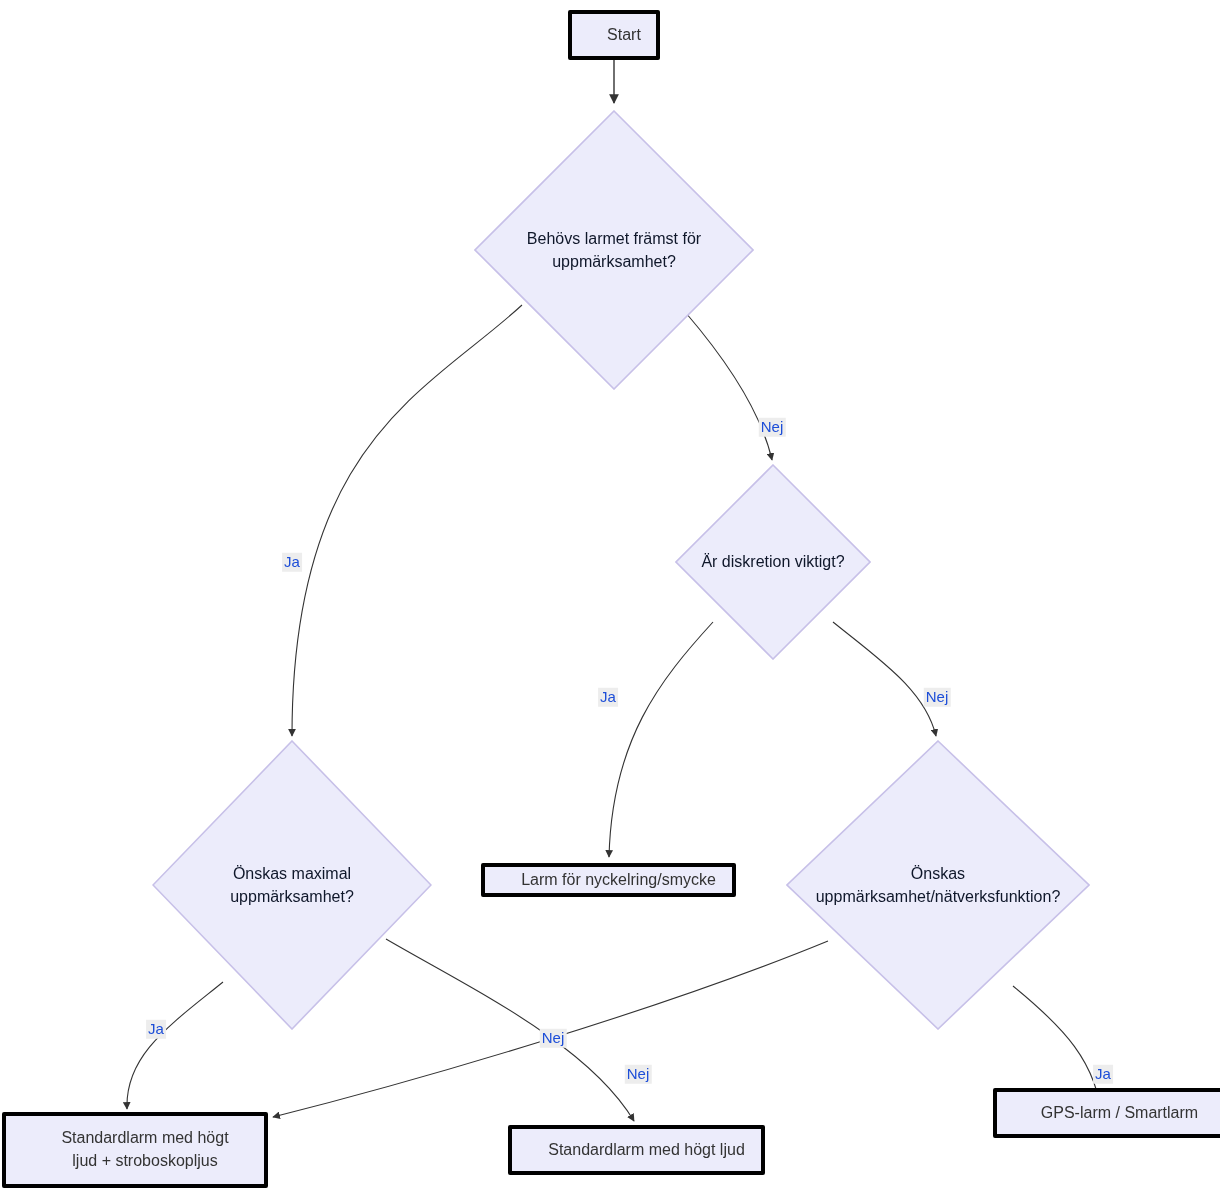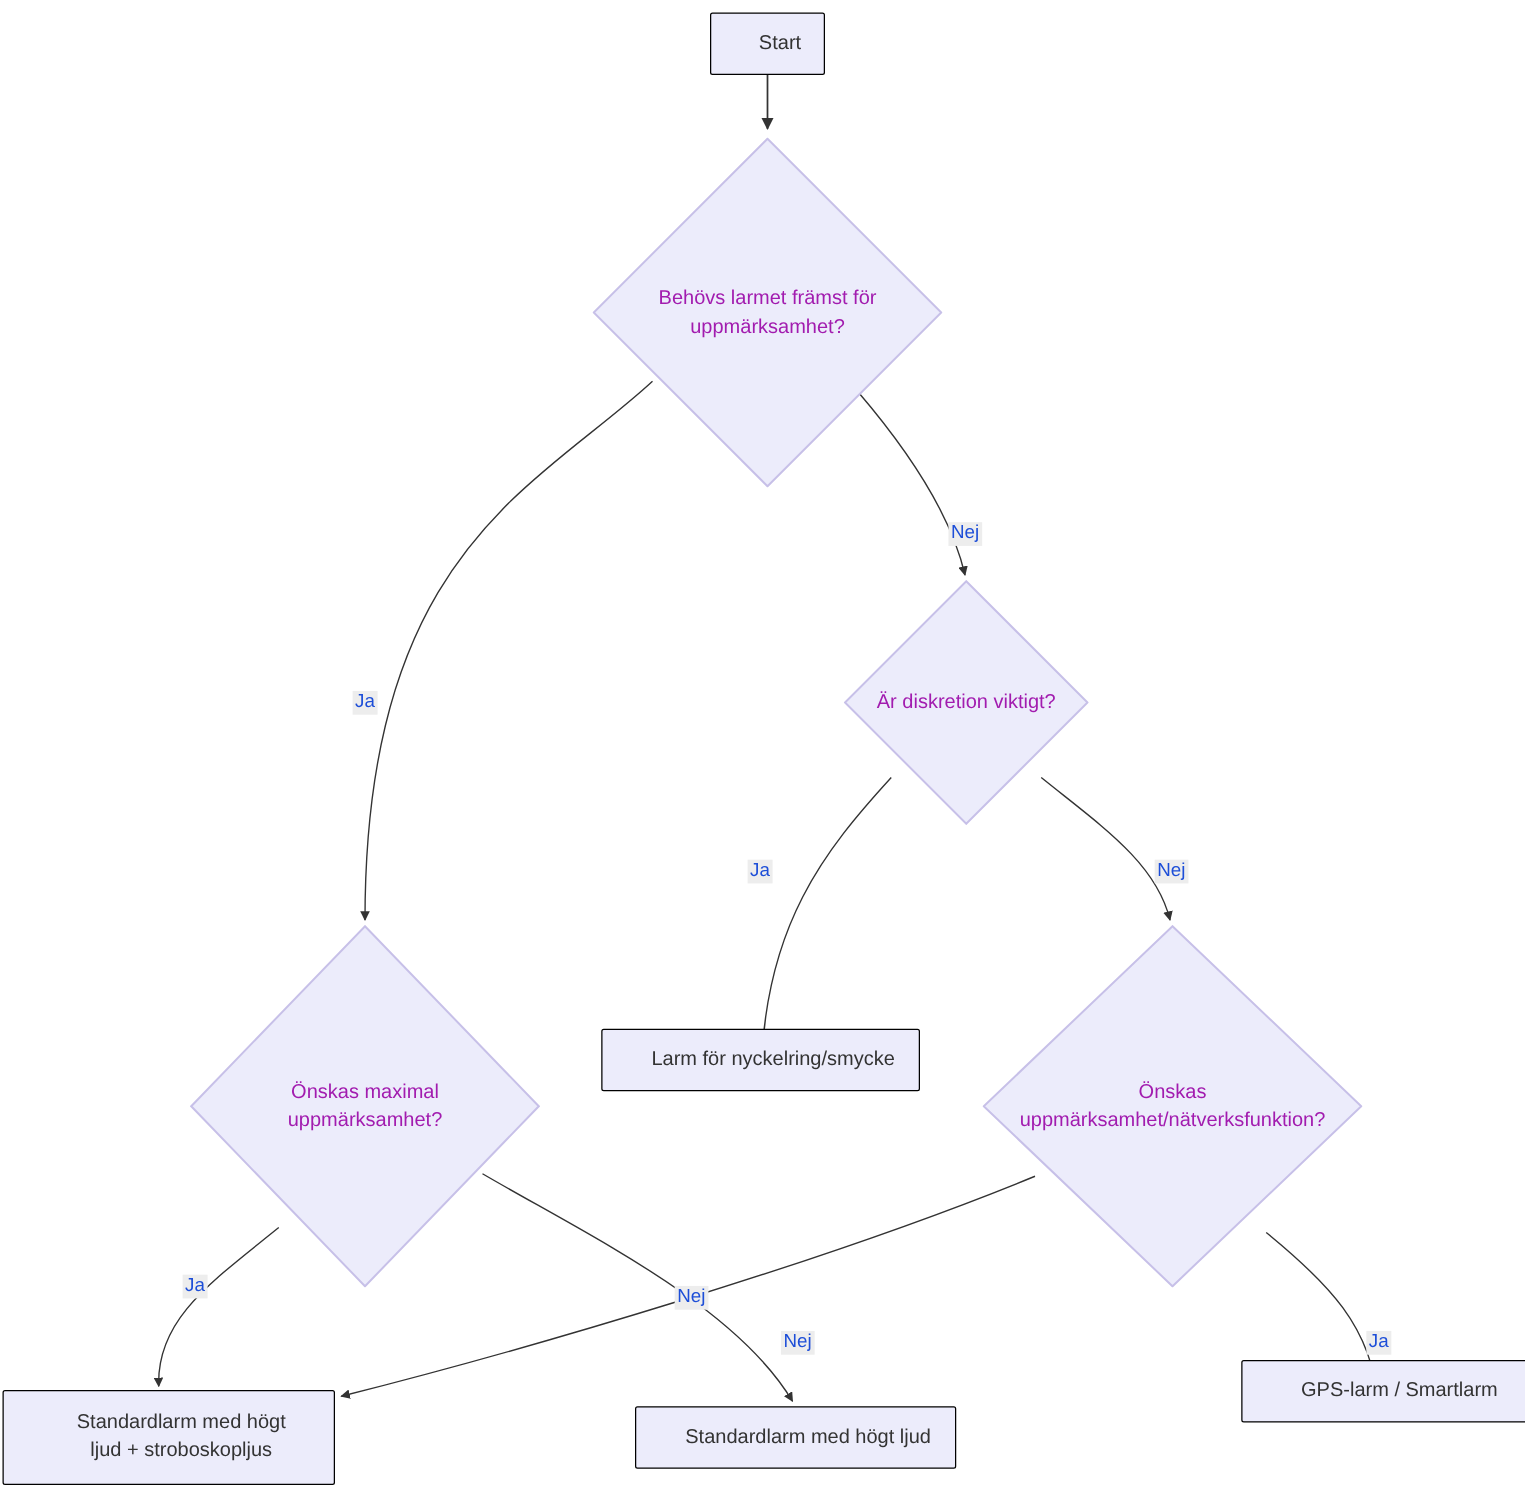--- a/index.html
+++ b/index.html
@@ -34,21 +34,21 @@
     display: flex;
     align-items: center;
     justify-content: center;
     text-align: center;
     color: #333333;
     font-size: 16px;
     line-height: 1.42;
   }
   .node-box {
     background: #ececfb;
-    border: 1px solid #000000;
+    border: 4px solid #000000;
     border-radius: 2px;
     padding-left: 20px;
   }
   .node-diamond-wrap {
     position: absolute;
   }
   .node-diamond-shape {
     position: absolute;
     left: 0;
     top: 0;
@@ -58,21 +58,21 @@
   .node-diamond-label {
     position: absolute;
     left: 0;
     top: 0;
     width: 100%;
     height: 100%;
     display: flex;
     align-items: center;
     justify-content: center;
     text-align: center;
-    color: #a21caf;
+    color: #0f172a;
     font-size: 16px;
     line-height: 1.45;
     padding: 0 6px;
     box-sizing: border-box;
   }
   .edge-label {
     position: absolute;
     background: #ededed;
     color: #1d4ed8;
     font-size: 15px;
@@ -155,21 +155,21 @@
       <polygon points="152,1 303,145 152,289 1,145" fill="#ececfb" stroke="#c7c0e8" stroke-width="1.6"></polygon>
     </svg>
     <div class="node-diamond-label">
       <div>
         <div>Önskas</div>
         <div>uppmärksamhet/nätverksfunktion?</div>
       </div>
     </div>
   </div>
 
-  <div class="node node-box" style="left:481px; top:823px; width:255px; height:50px;">
+  <div class="node node-box" style="left:481px; top:863px; width:255px; height:34px;">
     <span>Larm för nyckelring/smycke</span>
   </div>
 
   <div class="node node-box" style="left:2px; top:1112px; width:266px; height:76px;">
     <div>
       <div>Standardlarm med högt</div>
       <div>ljud + stroboskopljus</div>
     </div>
   </div>
 

